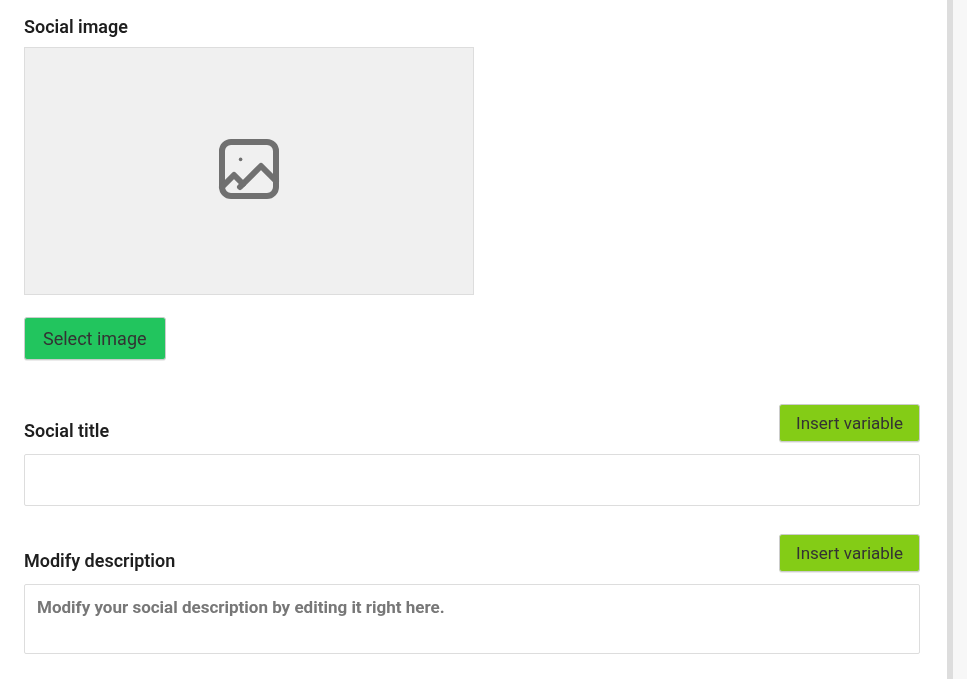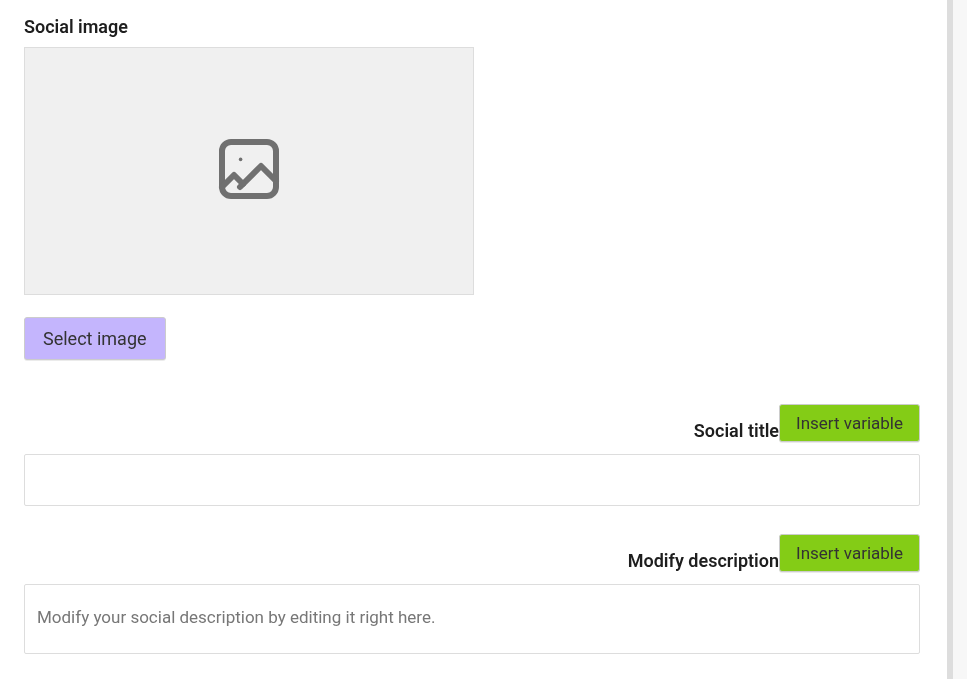--- a/index.html
+++ b/index.html
@@ -33,21 +33,21 @@
       display: flex;
       align-items: center;
       justify-content: center;
       margin-bottom: 22px;
     }
     .image-preview svg {
       width: 72px;
       height: 72px;
     }
     .btn {
-      background: #c4b5fd;
+      background: #22c55e;
       border: 1px solid #ccc;
       border-radius: 3px;
       padding: 10px 18px;
       font-size: 18px;
       color: #333;
       cursor: pointer;
       box-shadow: 0 1px 0 rgba(0,0,0,0.08);
       font-family: inherit;
     }
     .insert-btn {
@@ -62,21 +62,21 @@
       font-family: inherit;
     }
     .section-image {
       margin-bottom: 44px;
     }
     .section-title {
       margin-bottom: 28px;
     }
     .field-header {
       display: flex;
-      justify-content: flex-end;
+      justify-content: space-between;
       align-items: flex-start;
       margin-bottom: 12px;
     }
     .field-header .field-label {
       margin-bottom: 0;
       margin-top: 16px;
     }
     .text-input {
       width: 100%;
       height: 52px;
@@ -85,25 +85,26 @@
       padding: 10px 12px;
       font-size: 17px;
       font-family: inherit;
       color: #333;
     }
     .text-area {
       width: 100%;
       height: 70px;
       border: 1px solid #ddd;
       border-radius: 2px;
-      padding: 22px 12px;
+      padding: 12px 12px;
       font-size: 17px;
       font-family: inherit;
       color: #333;
       resize: none;
+      font-weight: bold;
     }
     .text-input::placeholder,
     .text-area::placeholder {
       color: #777;
     }
     .right-border {
       position: absolute;
       right: 14px;
       top: 0;
       width: 6px;

